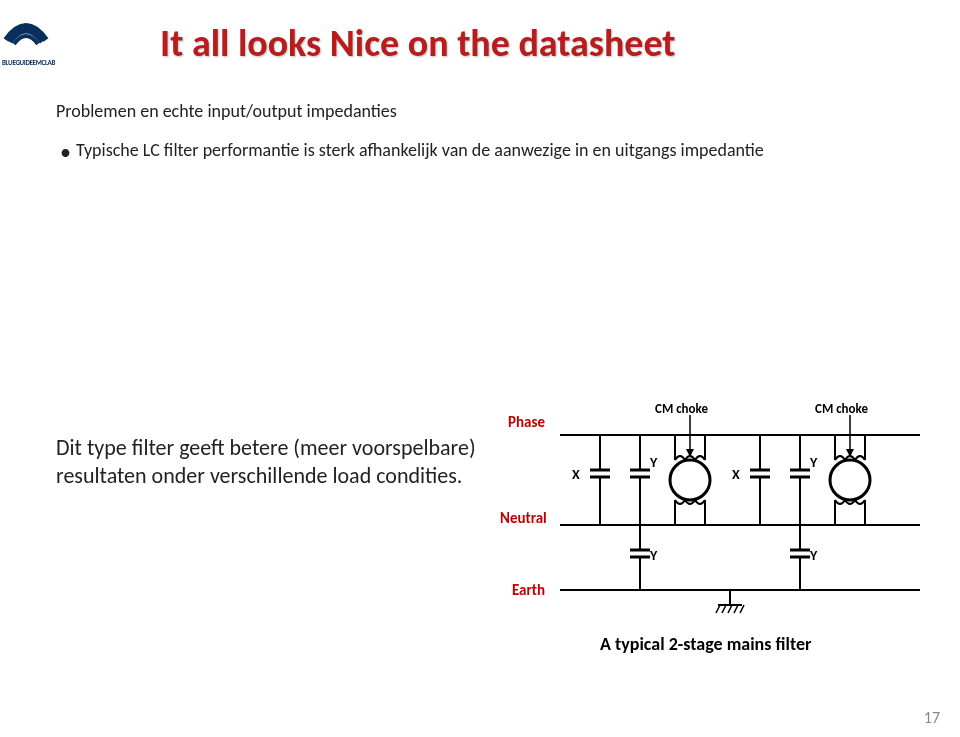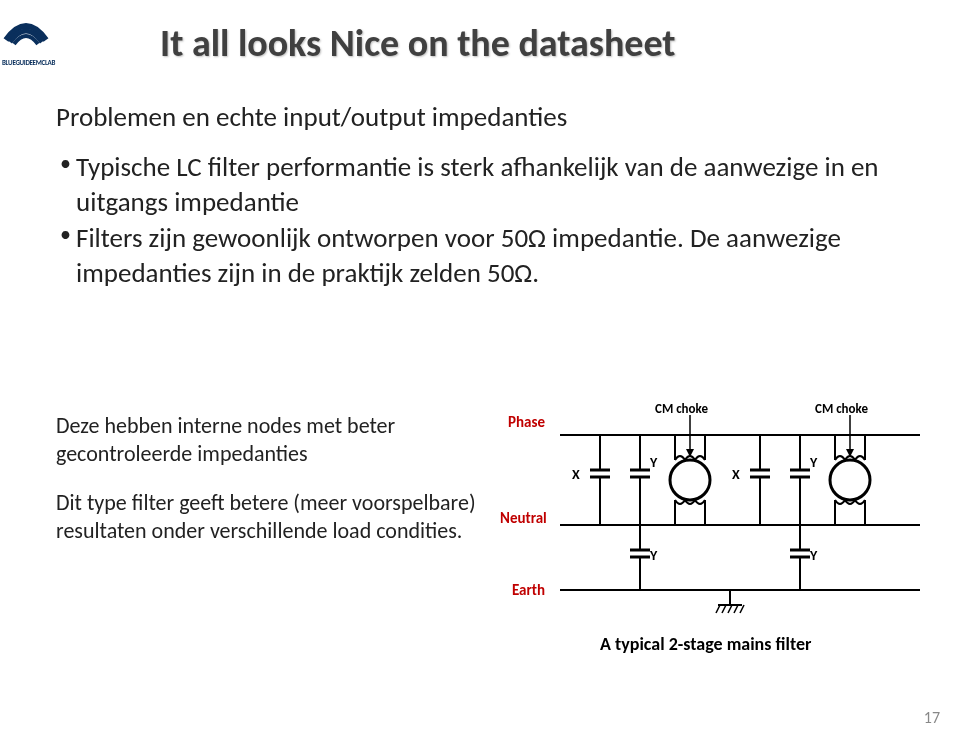--- a/index.html
+++ b/index.html
@@ -27,29 +27,29 @@
     font-weight: bold;
     letter-spacing: -0.3px;
     color: #0a2f5c;
   }
   .title {
     position: absolute;
     top: 20px;
     left: 160px;
     font-size: 38px;
     font-weight: bold;
-    color: #404040;
+    color: #b91c1c;
     text-shadow: 1px 1px 2px rgba(0,0,0,0.25);
   }
   .content {
     position: absolute;
     top: 100px;
     left: 56px;
     width: 870px;
-    font-size: 27px;
+    font-size: 18px;
     color: #222;
   }
   .intro { margin-bottom: 14px; }
   .bul-list { list-style: none; padding-left: 4px; margin-top: 17px; }
   .bul-list li { position: relative; padding-left: 16px; line-height: 1.28; margin-bottom: 2px; }
   .bul-list li::before {
     content: "•";
     position: absolute;
     left: 0; top: 0;
     font-size: 22px;
@@ -92,26 +92,24 @@
   </svg>
   <div class="logo-text">BLUEGUIDEEMCLAB</div>
 </div>
 
 <h1 class="title">It all looks Nice  on the datasheet</h1>
 
 <div class="content">
   <p class="intro">Problemen en echte input/output impedanties</p>
   <ul class="bul-list">
     <li>Typische LC filter performantie is sterk afhankelijk van de aanwezige in en uitgangs impedantie</li>
-    <li>Filters zijn gewoonlijk ontworpen voor 50Ω impedantie. De aanwezige impedanties zijn in de praktijk zelden 50Ω.</li>
   </ul>
 </div>
 
 <div class="sub-section">
-  <p class="sub-text">Deze hebben interne nodes met beter gecontroleerde impedanties</p>
   <div style="height:22px;"></div>
   <p class="sub-text">Dit type filter geeft betere (meer voorspelbare) resultaten onder verschillende load condities.</p>
 </div>
 
 <div class="diagram">
 <svg viewBox="0 0 440 270" width="440" height="270">
 
   <text x="8" y="32" font-size="15" font-weight="bold" fill="#c00000">Phase</text>
   <text x="0" y="128" font-size="15" font-weight="bold" fill="#c00000">Neutral</text>
   <text x="12" y="200" font-size="15" font-weight="bold" fill="#c00000">Earth</text>

